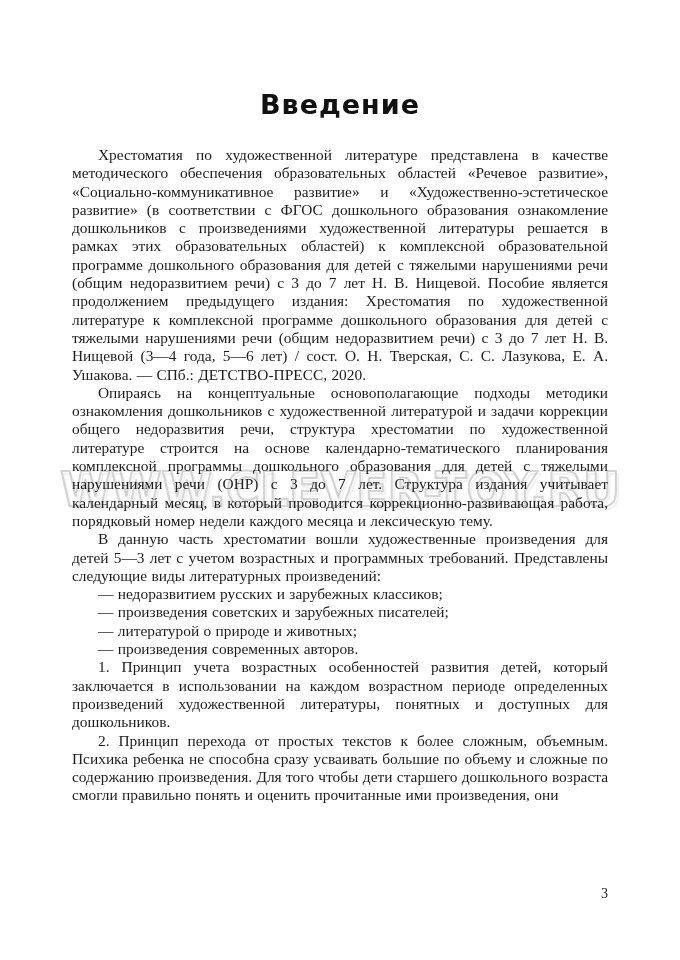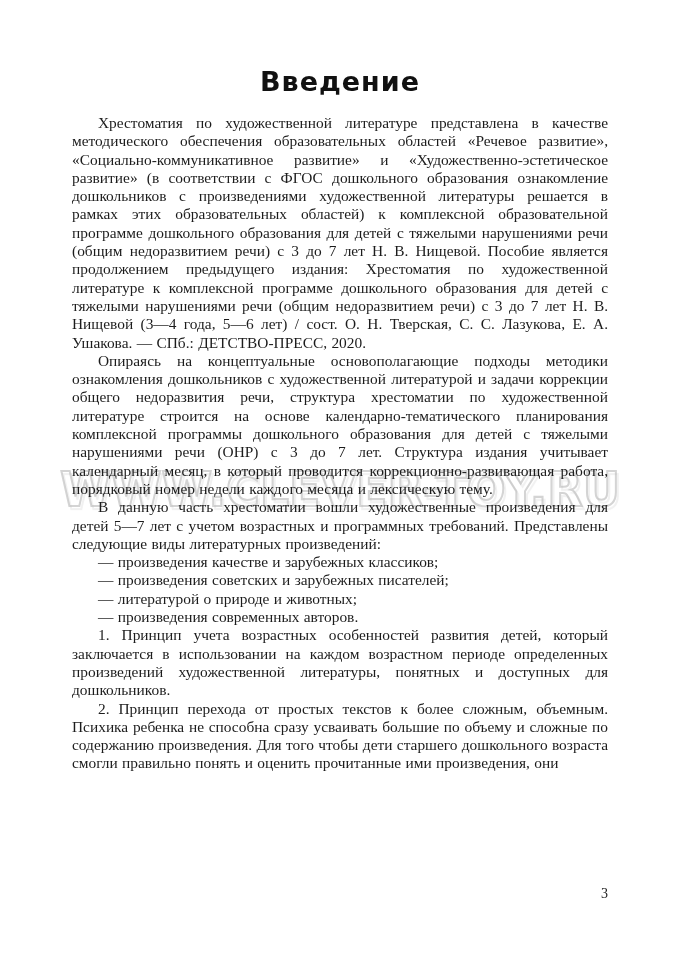--- a/index.html
+++ b/index.html
@@ -11,33 +11,33 @@
     position: relative;
     width: 680px;
     height: 960px;
     background: #ffffff;
     overflow: hidden;
     font-family: "Liberation Serif", serif;
     color: #1c1c1c;
   }
   .chapter-title {
     margin: 0;
-    padding-top: 64px;
+    padding-top: 87px;
     text-align: center;
     font-family: "DejaVu Sans", sans-serif;
     font-weight: 800;
     font-size: 27px;
     line-height: 36px;
     letter-spacing: 1px;
     color: #111111;
   }
   .body-text {
     position: relative;
     z-index: 2;
-    margin: 14px 72px 0 72px;
+    margin: 23px 72px 0 72px;
     text-align: justify;
     font-size: 15.4px;
     line-height: 18.3px;
   }
   .body-text p {
     margin: 0;
     text-indent: 26px;
     word-spacing: 0.5px;
   }
   .watermark {
@@ -71,22 +71,22 @@
 
 <div class="page">
 
   <div class="watermark">WWW.CLEVER-TOY.RU</div>
 
   <h1 class="chapter-title">Введение</h1>
 
   <main class="body-text">
       <p>Хрестоматия по художественной литературе представлена в качестве методического обеспечения образовательных областей «Речевое развитие», «Социально-коммуникативное развитие» и «Художественно-эстетическое развитие» (в соответствии с ФГОС дошкольного образования ознакомление дошкольников с произведениями художественной литературы решается в рамках этих образовательных областей) к комплексной образовательной программе дошкольного образования для детей с тяжелыми нарушениями речи (общим недоразвитием речи) с 3 до 7 лет Н. В. Нищевой. Пособие является продолжением предыдущего издания: Хрестоматия по художественной литературе к комплексной программе дошкольного образования для детей с тяжелыми нарушениями речи (общим недоразвитием речи) с 3 до 7 лет Н. В. Нищевой (3—4 года, 5—6 лет) / сост. О. Н. Тверская, С. С. Лазукова, Е. А. Ушакова. — СПб.: ДЕТСТВО-ПРЕСС, 2020.</p>
       <p>Опираясь на концептуальные основополагающие подходы методики ознакомления дошкольников с художественной литературой и задачи коррекции общего недоразвития речи, структура хрестоматии по художественной литературе строится на основе календарно-тематического планирования комплексной программы дошкольного образования для детей с тяжелыми нарушениями речи (ОНР) с 3 до 7 лет. Структура издания учитывает календарный месяц, в который проводится коррекционно-развивающая работа, порядковый номер недели каждого месяца и лексическую тему.</p>
-      <p>В данную часть хрестоматии вошли художественные произведения для детей 5—7 лет с учетом возрастных и программных требований. Представлены следующие виды литературных произведений:</p>
-      <p>— произведения качестве и зарубежных классиков;</p>
+      <p>В данную часть хрестоматии вошли художественные произведения для детей 5—3 лет с учетом возрастных и программных требований. Представлены следующие виды литературных произведений:</p>
+      <p>— недоразвитием русских и зарубежных классиков;</p>
       <p>— произведения советских и зарубежных писателей;</p>
       <p>— литературой о природе и животных;</p>
       <p>— произведения современных авторов.</p>
       <p>1. Принцип учета возрастных особенностей развития детей, который заключается в использовании на каждом возрастном периоде определенных произведений художественной литературы, понятных и доступных для дошкольников.</p>
       <p>2. Принцип перехода от простых текстов к более сложным, объемным. Психика ребенка не способна сразу усваивать большие по объему и сложные по содержанию произведения. Для того чтобы дети старшего дошкольного возраста смогли правильно понять и оценить прочитанные ими произведения, они</p>
     </main>
 
   <div class="page-number">3</div>
 
 </div>

